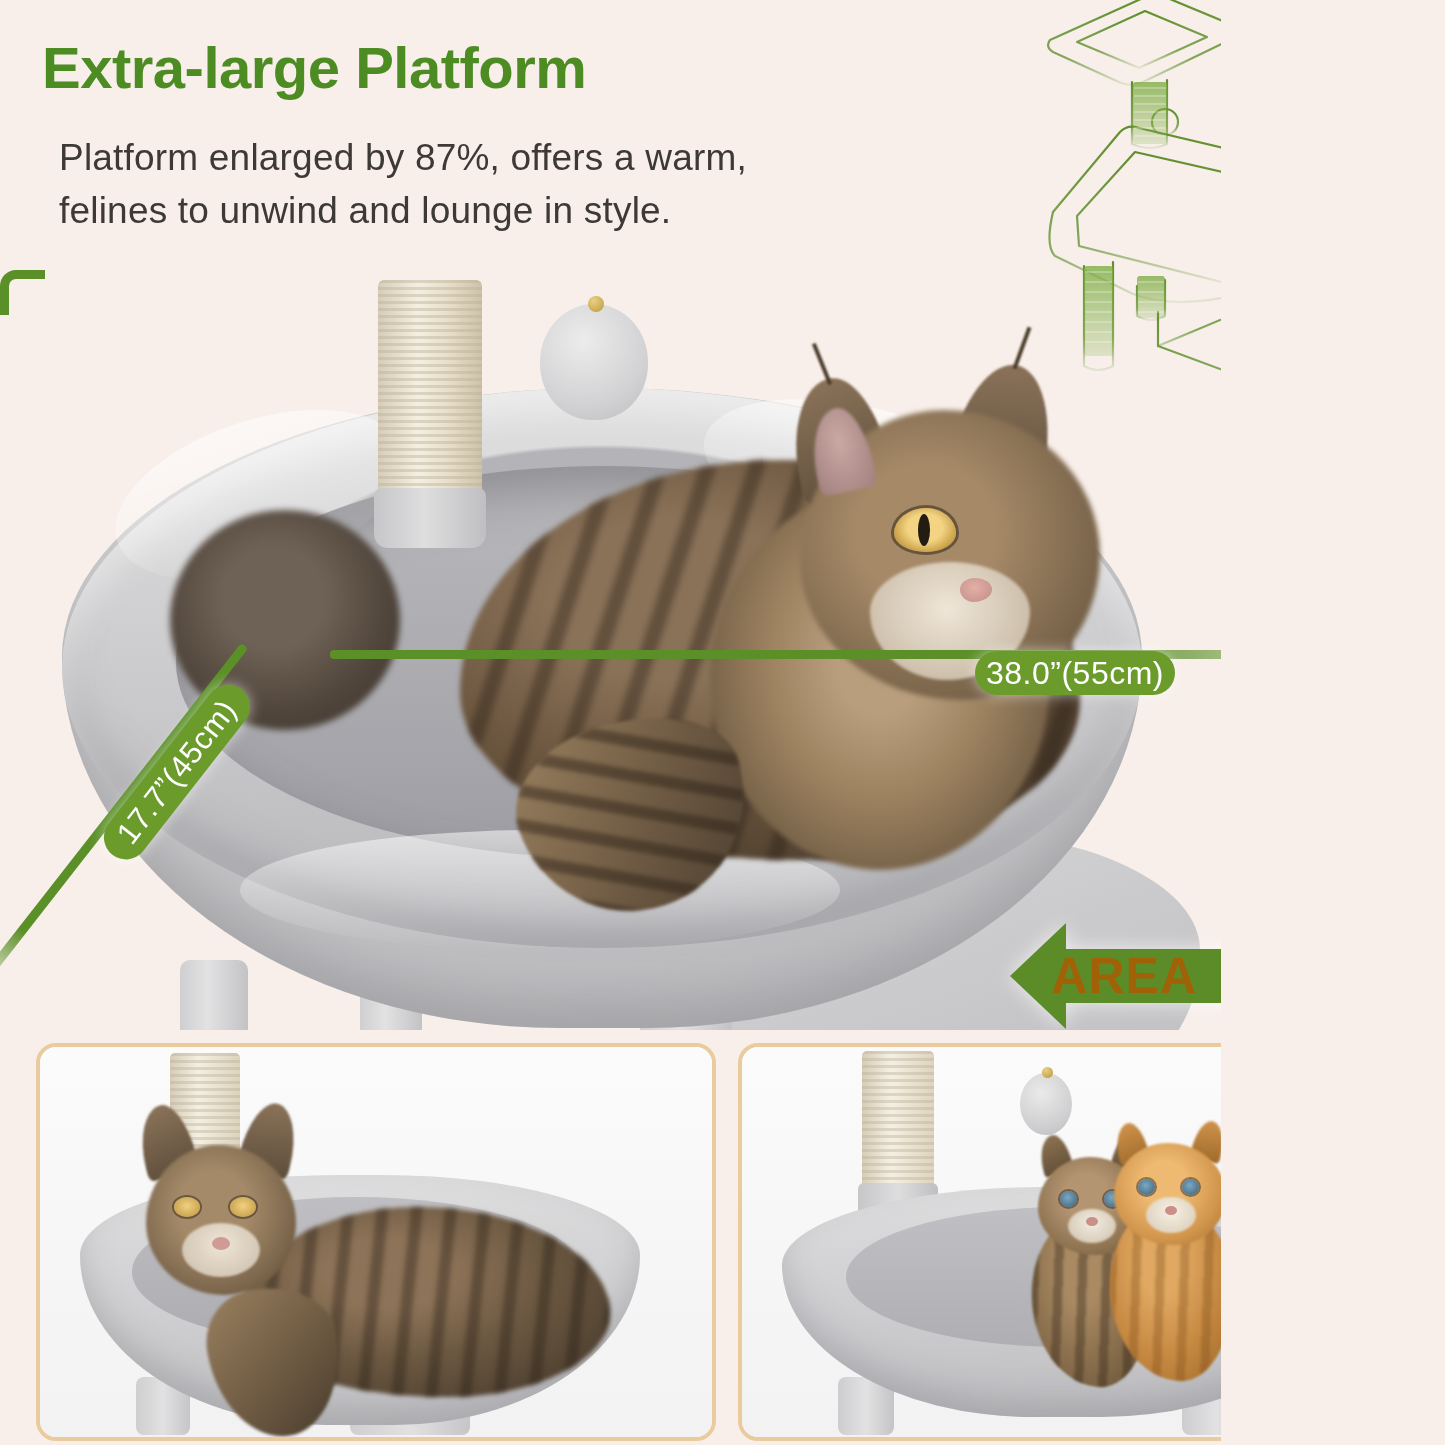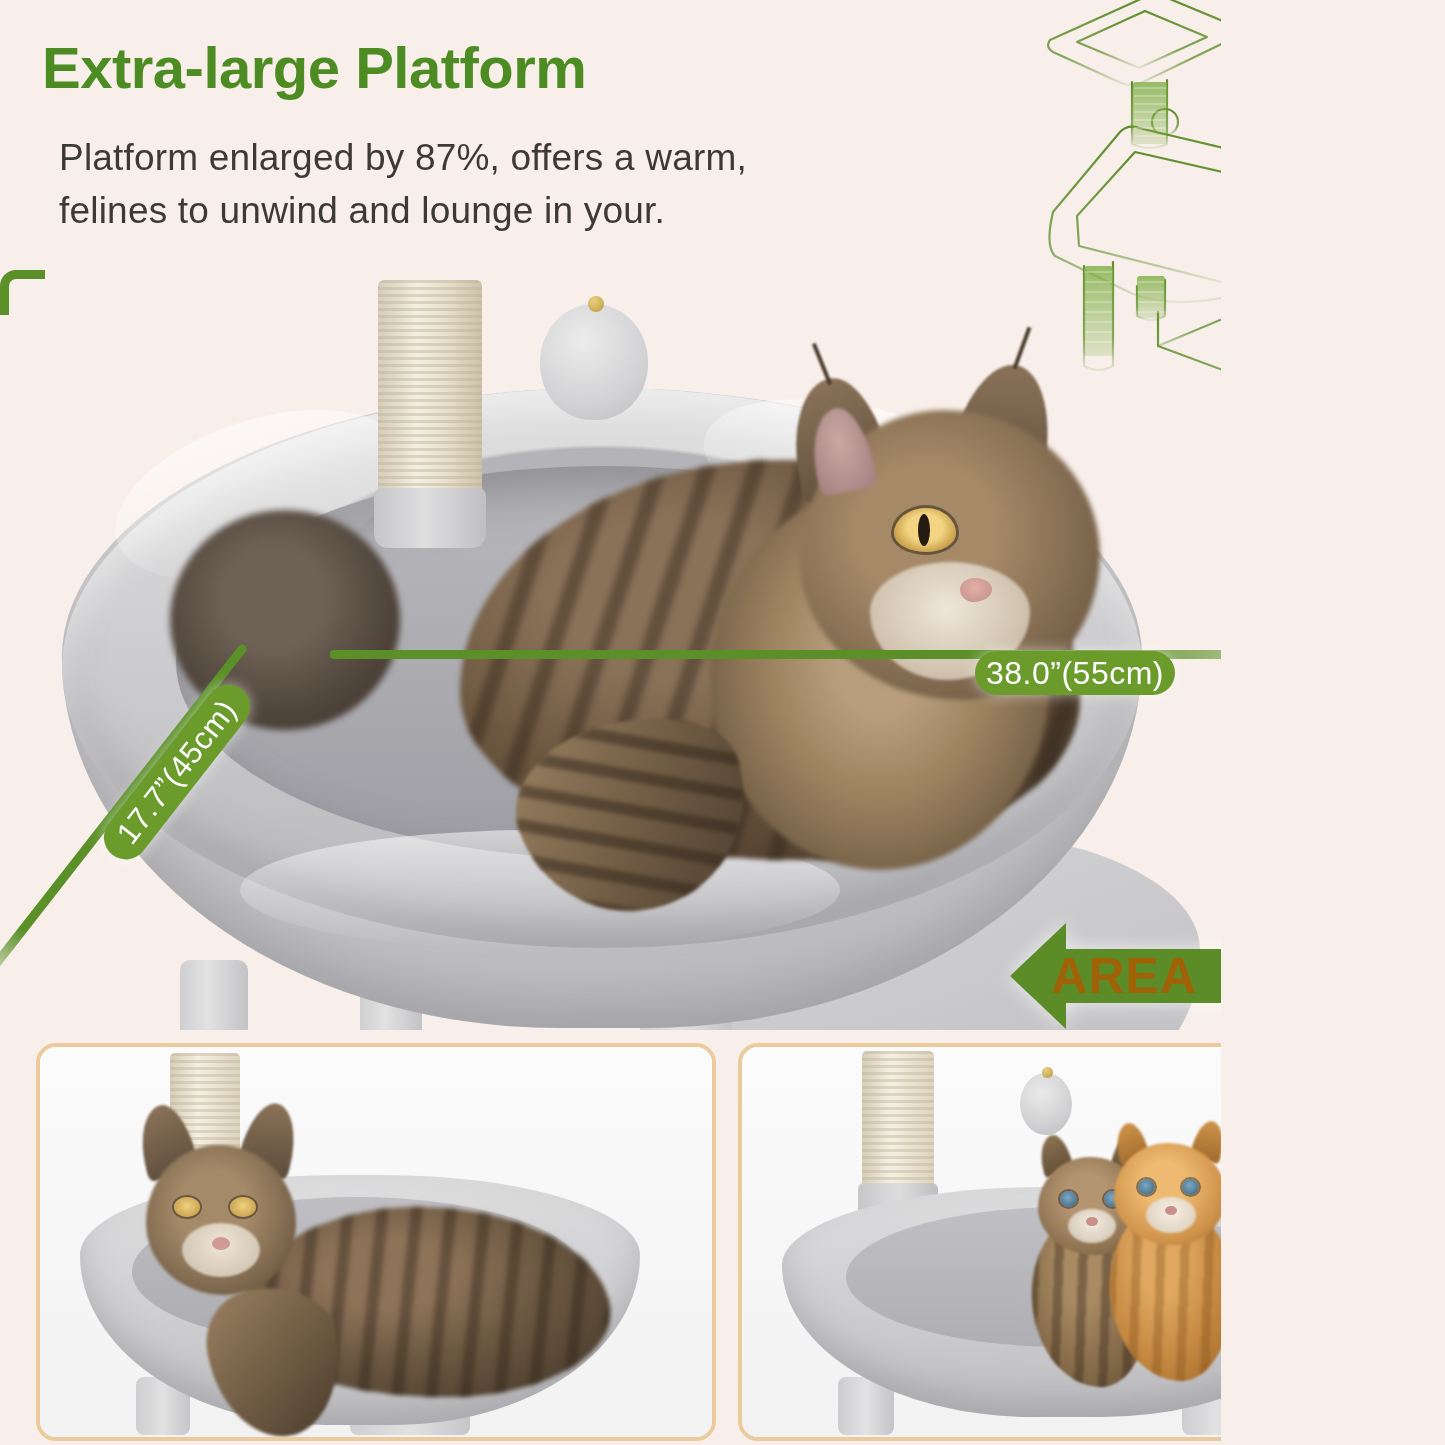--- a/index.html
+++ b/index.html
@@ -342,21 +342,21 @@
 </style>
 </head>
 <body>
 
 <div id="page">
 
   <div class="headline">Extra-large Platform</div>
 
   <div class="subcopy">
     <div>Platform enlarged by 87%, offers a warm,</div>
-    <div>felines to unwind and lounge in your.</div>
+    <div>felines to unwind and lounge in style.</div>
   </div>
 
   <div class="diagram">
     <svg width="420" height="400" viewBox="0 0 420 400" fill="none">
       <defs>
         <linearGradient id="fadeG" x1="0" y1="0" x2="0" y2="1">
           <stop offset="0%" stop-color="#5f8f2c" stop-opacity="1"></stop>
           <stop offset="70%" stop-color="#5f8f2c" stop-opacity="0.75"></stop>
           <stop offset="100%" stop-color="#5f8f2c" stop-opacity="0.12"></stop>
         </linearGradient>

